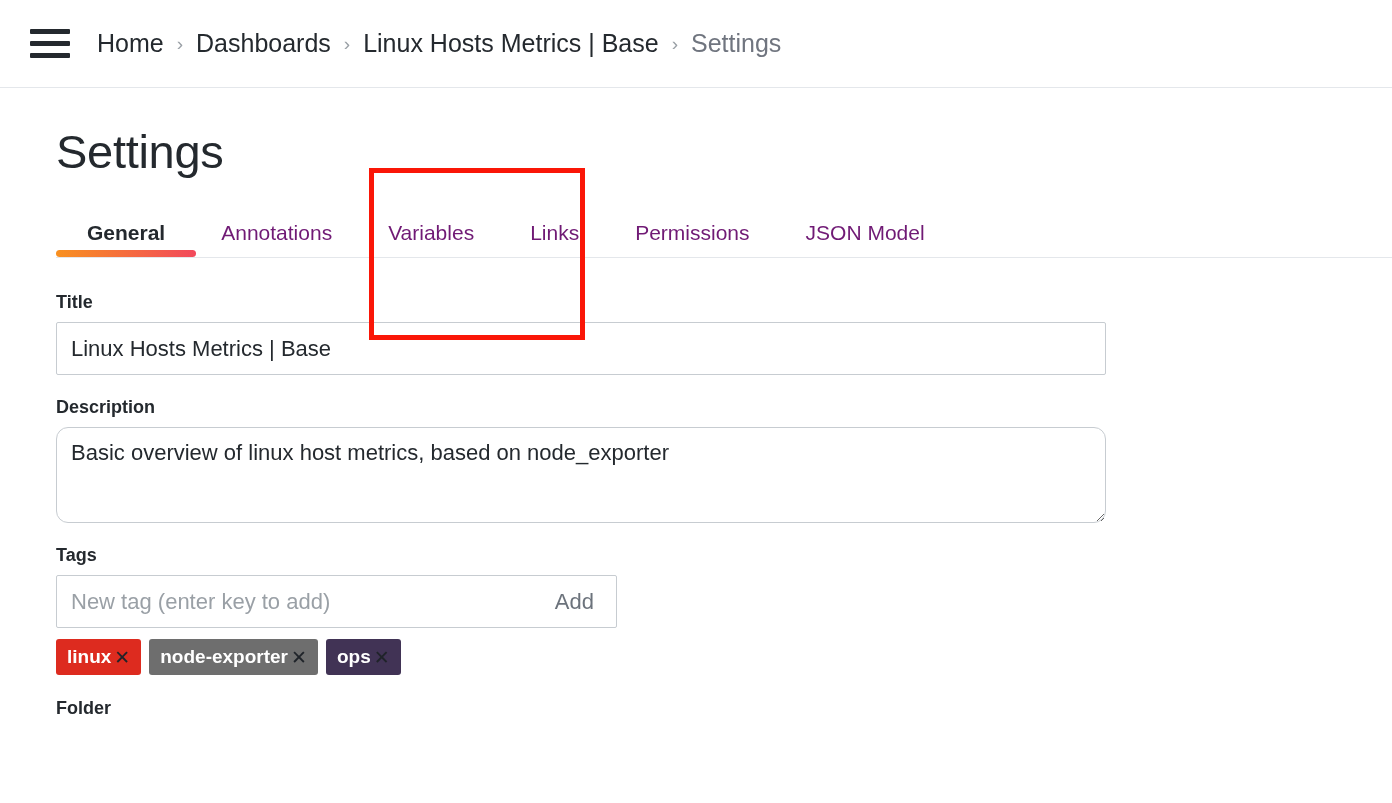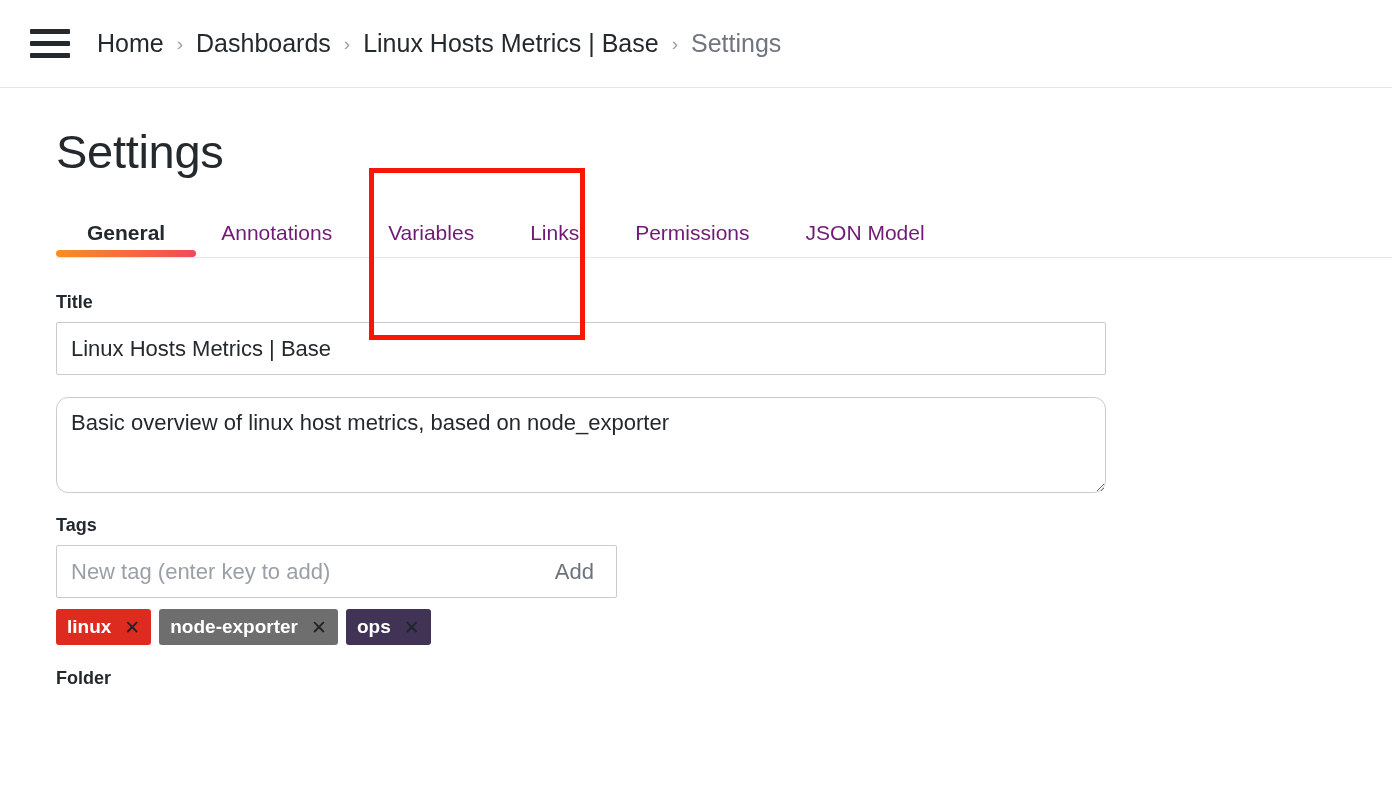--- a/index.html
+++ b/index.html
@@ -231,21 +231,21 @@
   }
   .tag-list {
     display: flex;
     align-items: center;
     gap: 8px;
     margin-top: 11px;
   }
   .tag-chip {
     display: inline-flex;
     align-items: center;
-    gap: 13px;
+    gap: 3px;
     height: 36px;
     padding: 0 11px;
     border-radius: 3px;
     font-size: 19px;
     font-weight: 700;
     color: #ffffff;
     cursor: default;
     box-sizing: border-box;
   }
   .tag-remove {
@@ -320,20 +320,21 @@
   </div>
 
   <div class="form">
 
     <div class="field-group">
       <label class="field-label">Title</label>
       <input class="text-input" type="text" value="Linux Hosts Metrics | Base" style="">
     </div>
 
     <div class="field-group">
+      <label class="field-label">Description</label>
       <textarea class="text-area" style="">Basic overview of linux host metrics, based on node_exporter</textarea>
     </div>
 
     <div class="field-group">
       <label class="field-label">Tags</label>
       <div class="tag-input-row">
         <input class="tag-input" type="text" placeholder="New tag (enter key to add)" style="">
         <button class="tag-add-btn">Add</button>
       </div>
       <div class="tag-list">

